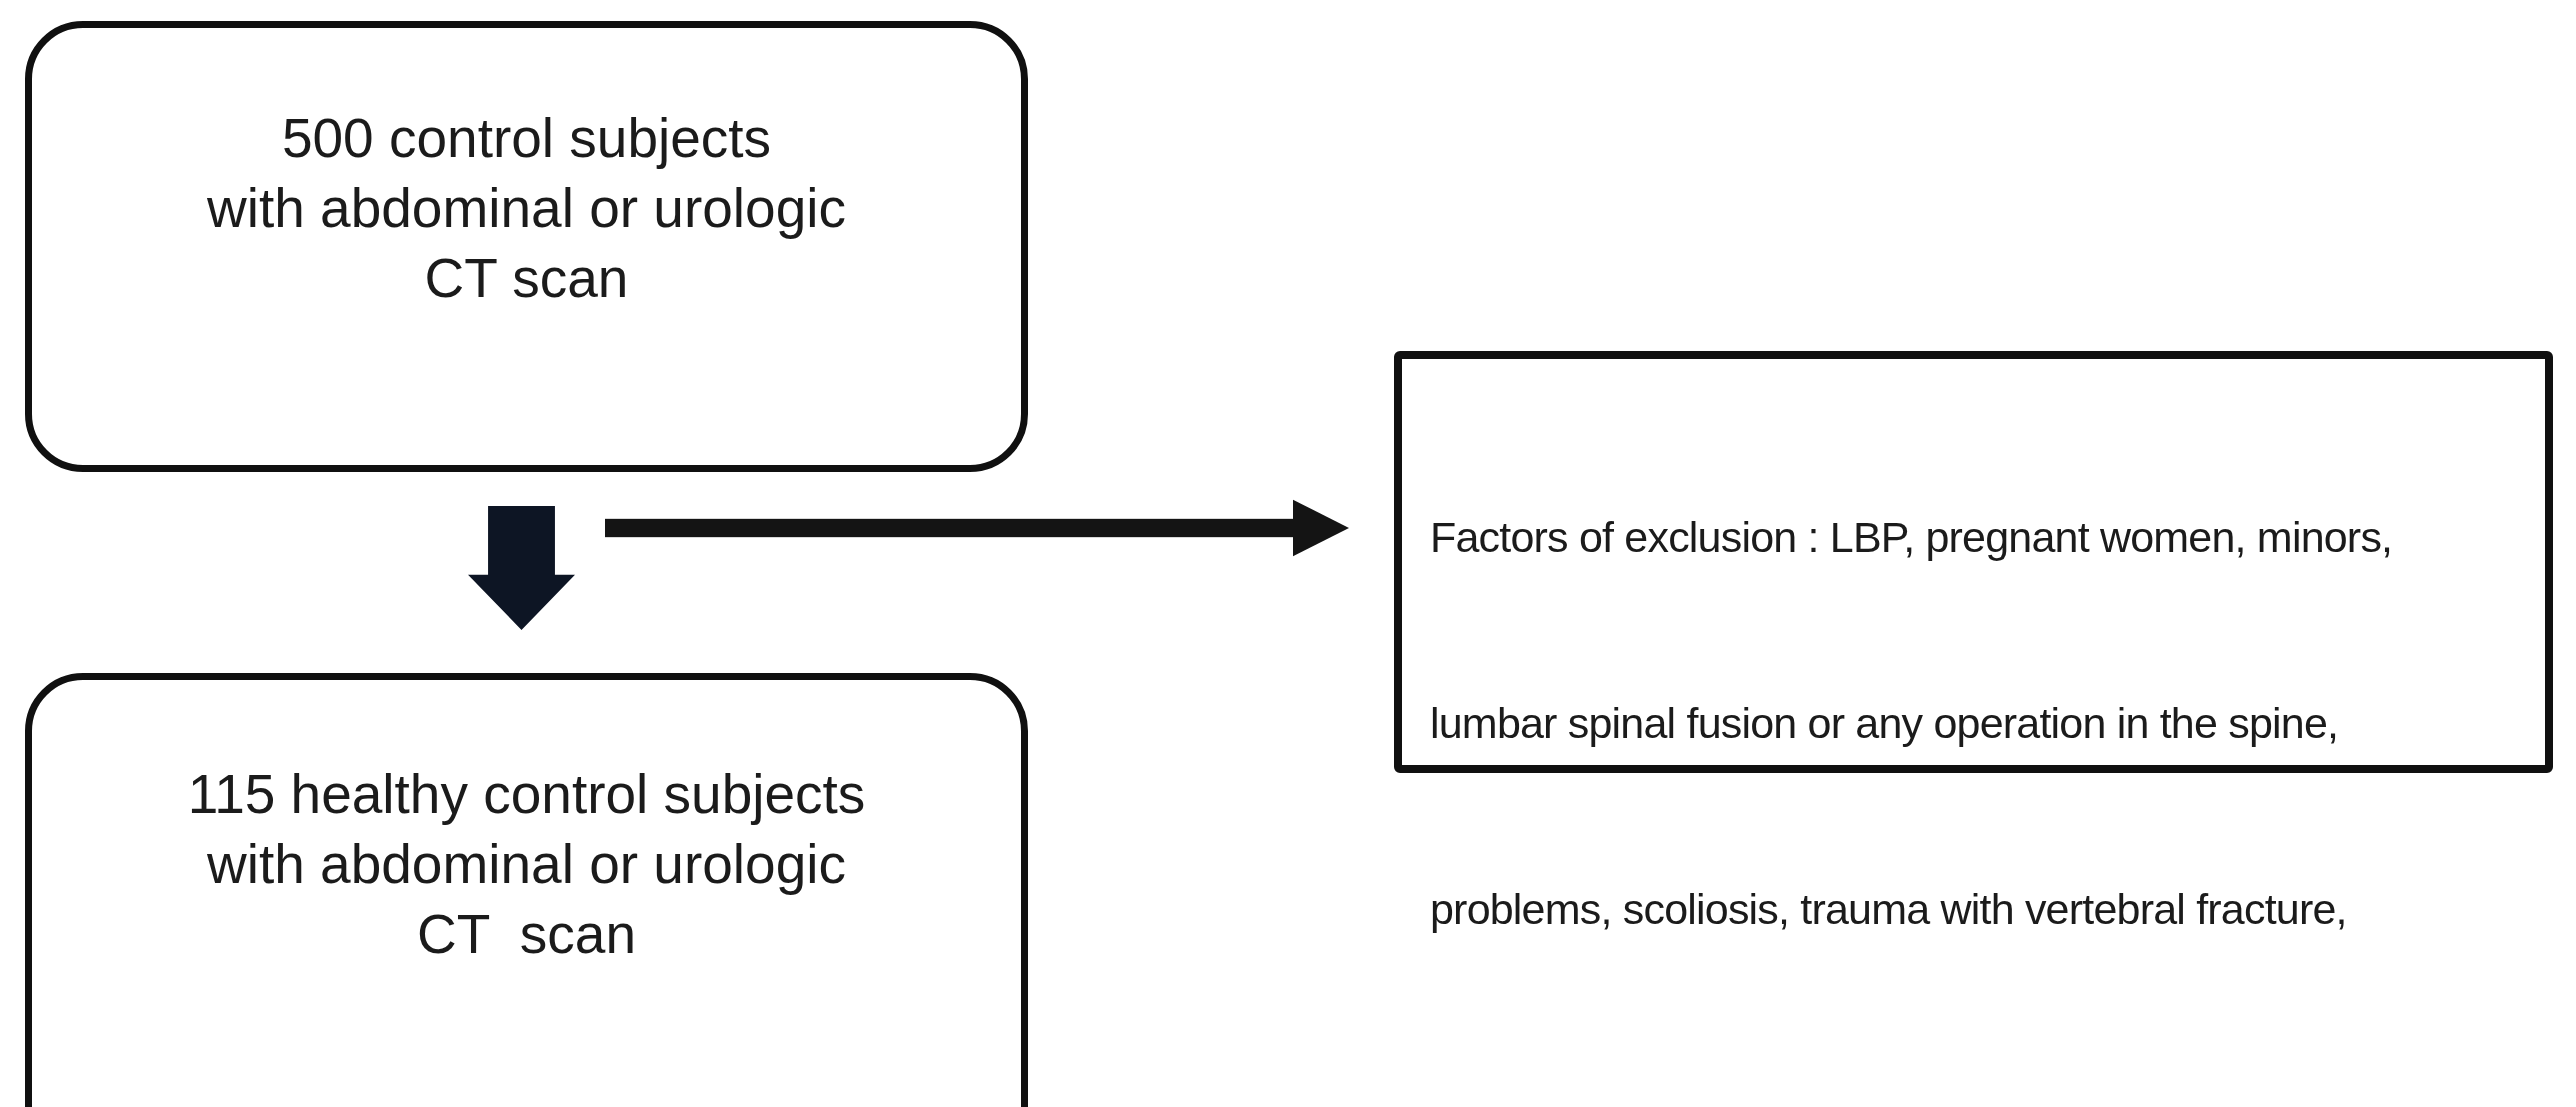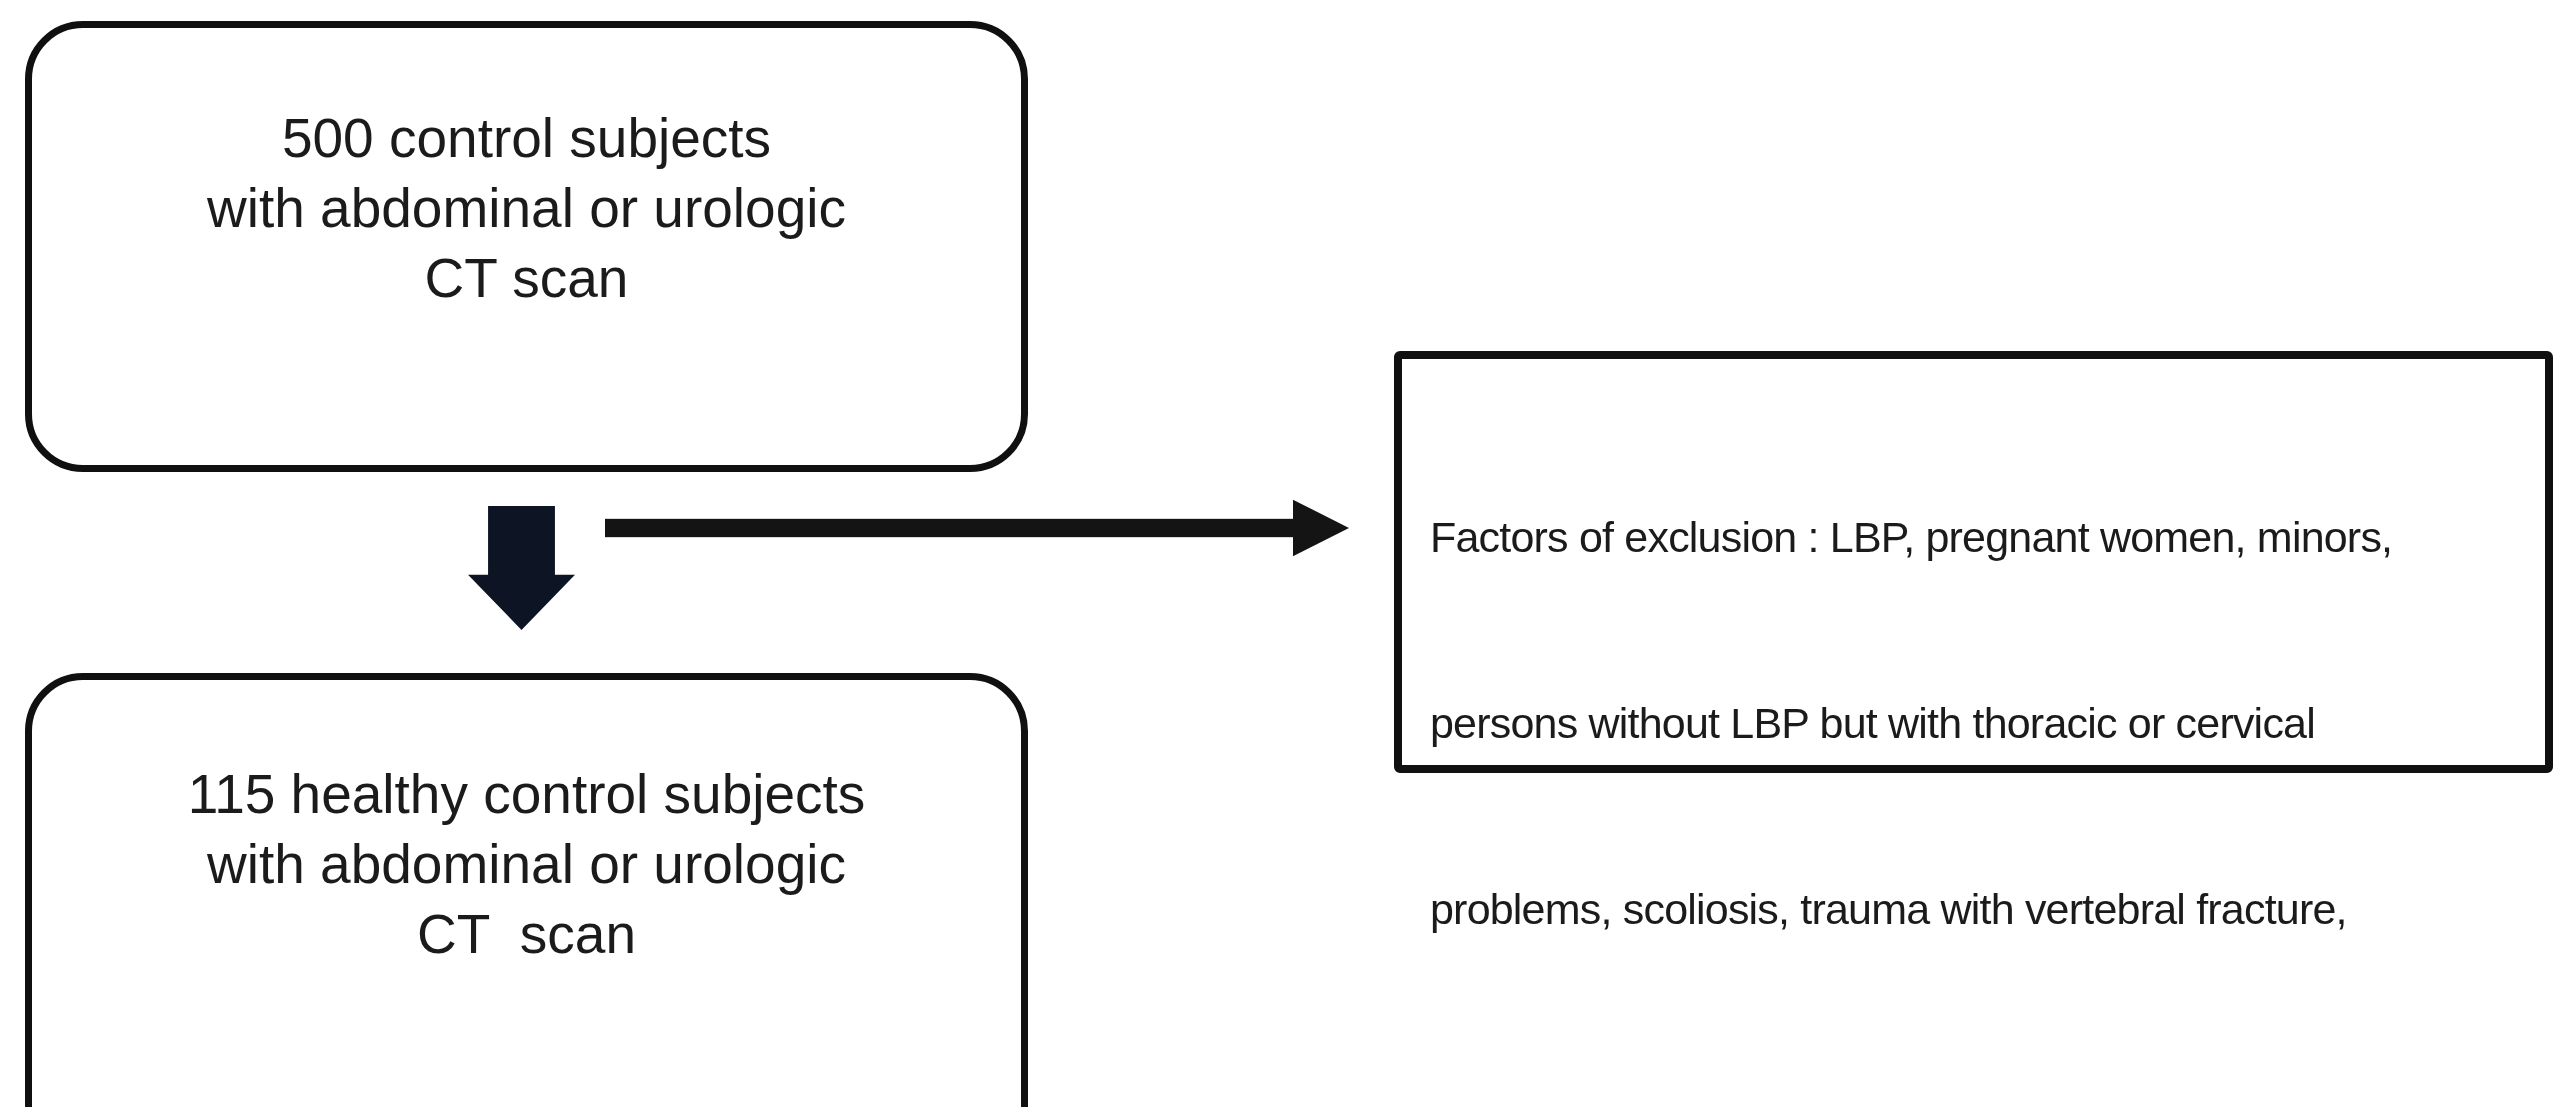--- a/index.html
+++ b/index.html
@@ -98,20 +98,20 @@
   </svg>
 
   <div class="box left-node node-bottom">
     <div>115 healthy control subjects</div>
     <div>with abdominal or urologic</div>
     <div>CT  scan</div>
   </div>
 
   <div class="box node-exclusion">
     <div class="body-line">Factors of exclusion : LBP, pregnant women, minors,</div>
-    <div class="body-line">persons without LBP but with thoracic or cervical</div>
+    <div class="body-line">lumbar spinal fusion or any operation in the spine,</div>
     <div class="body-line">problems, scoliosis, trauma with vertebral fracture,</div>
     
     
   </div>
 
 </div>
 
 
 </body></html>

